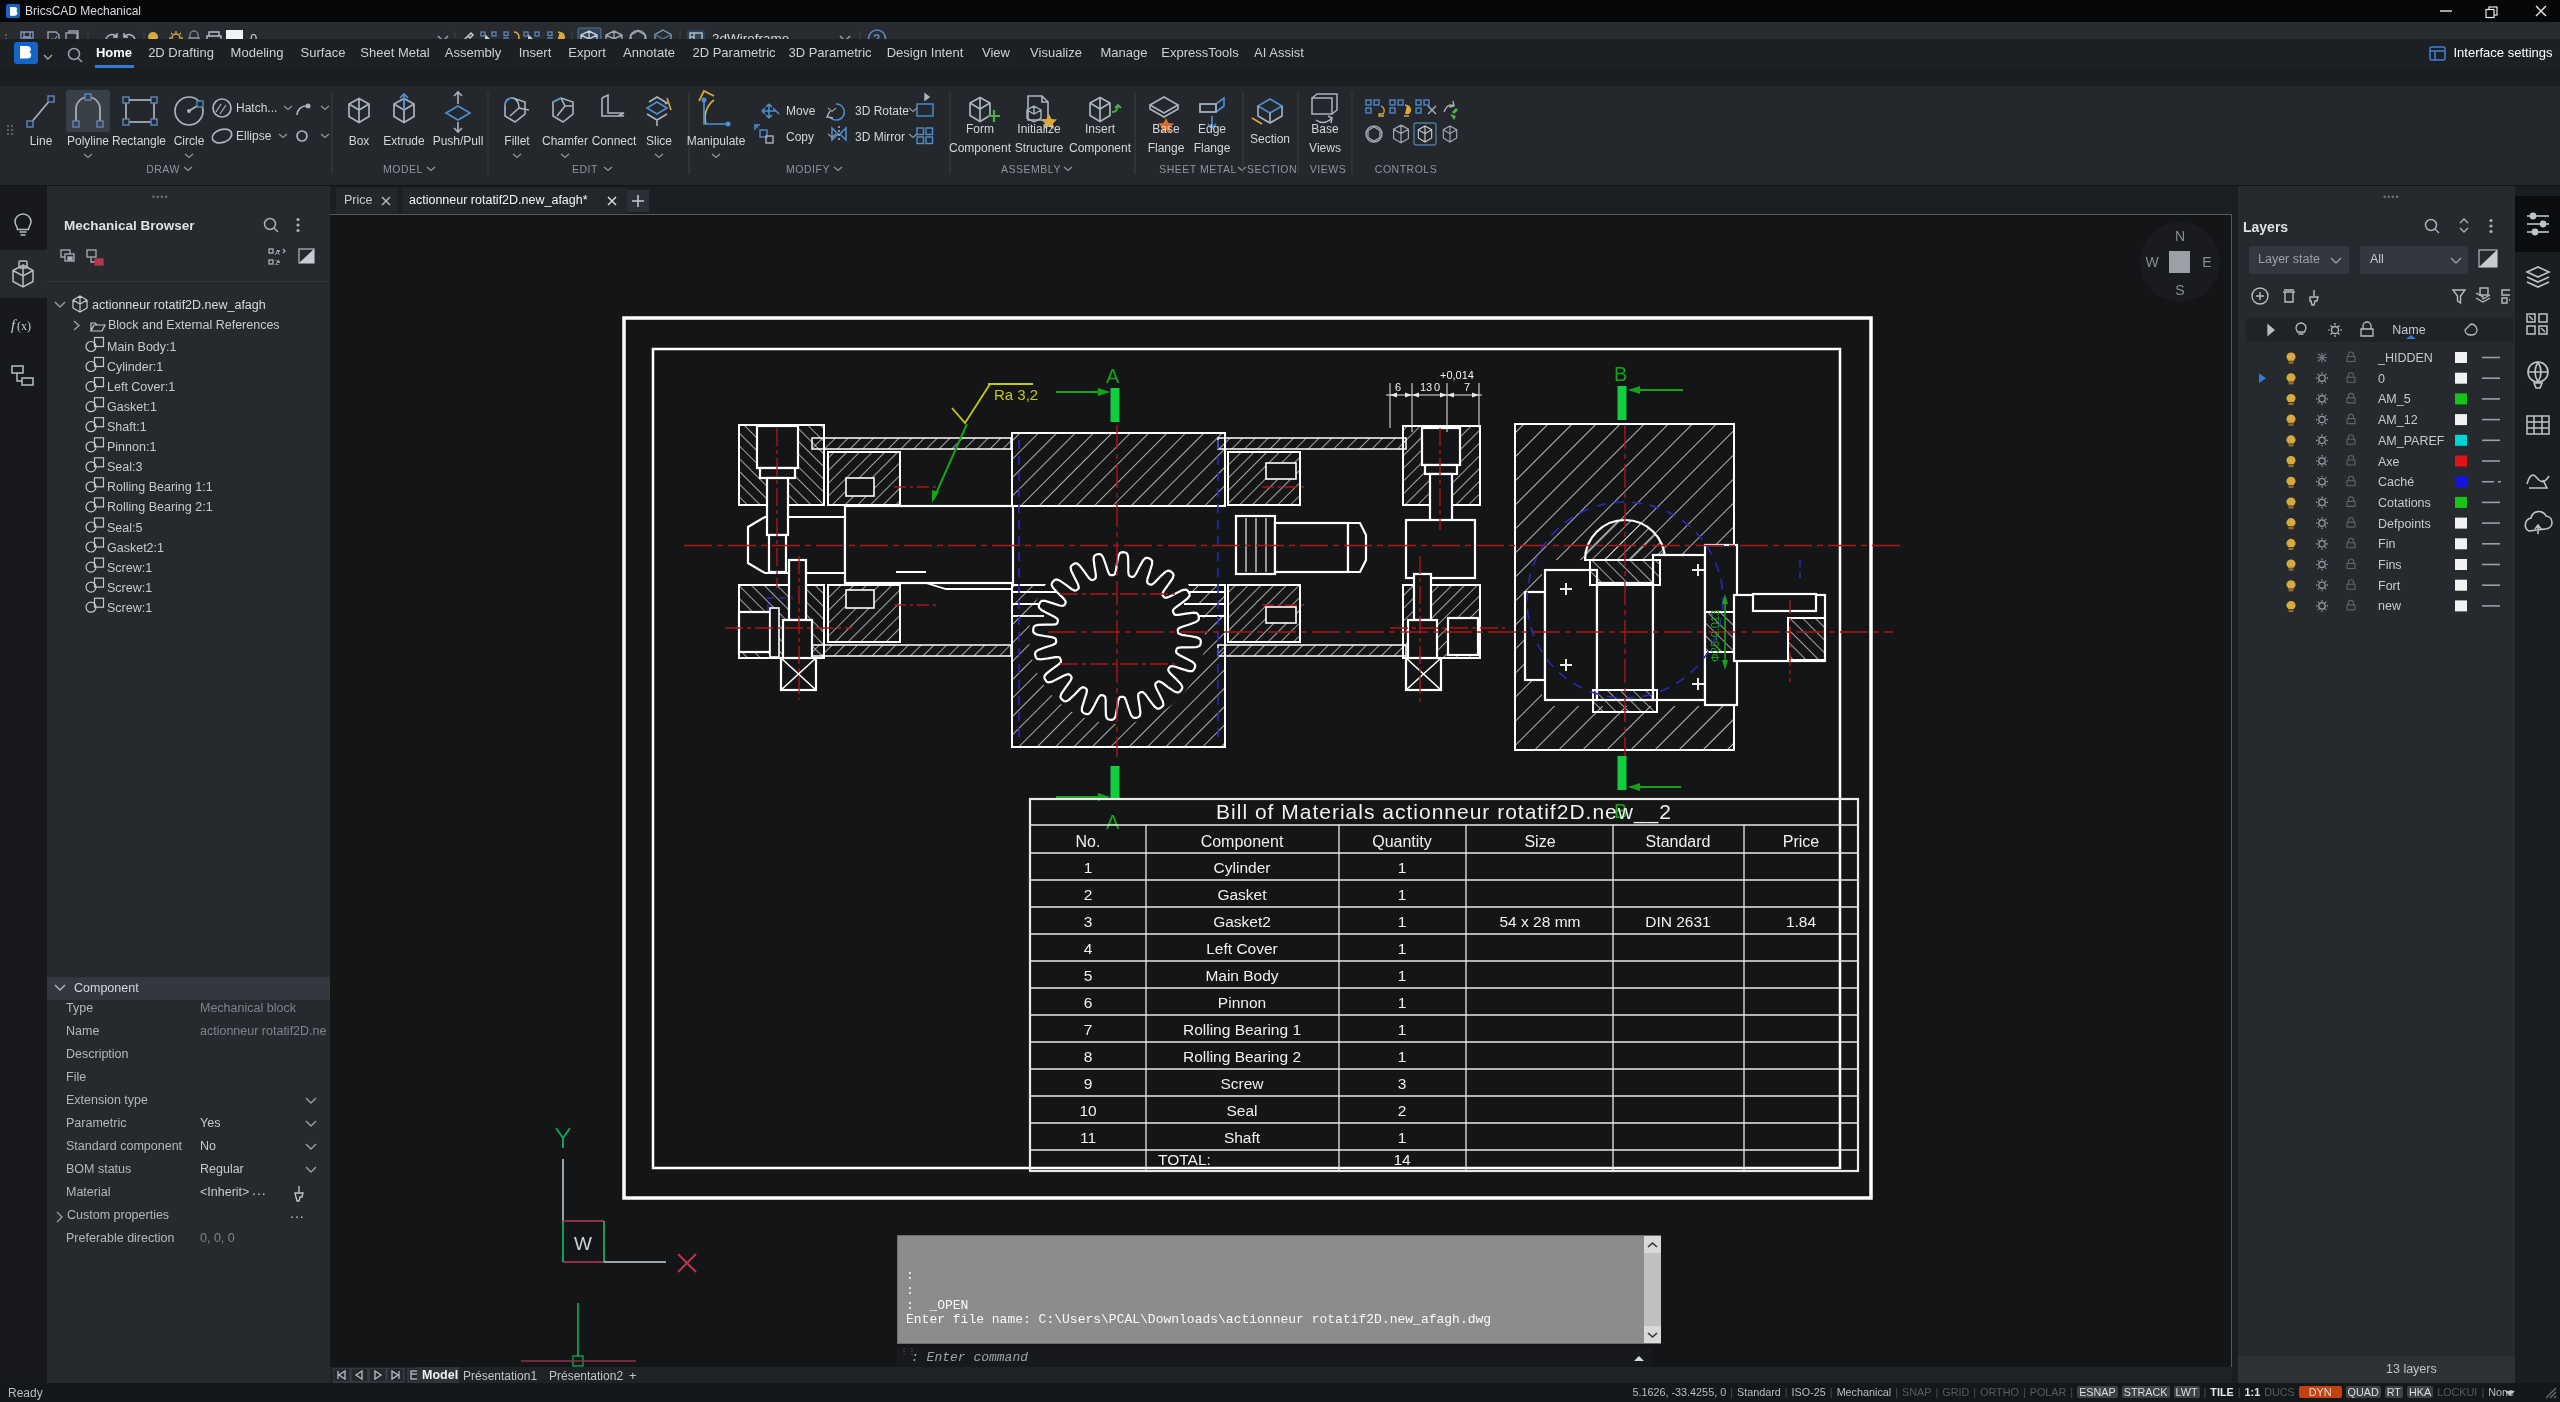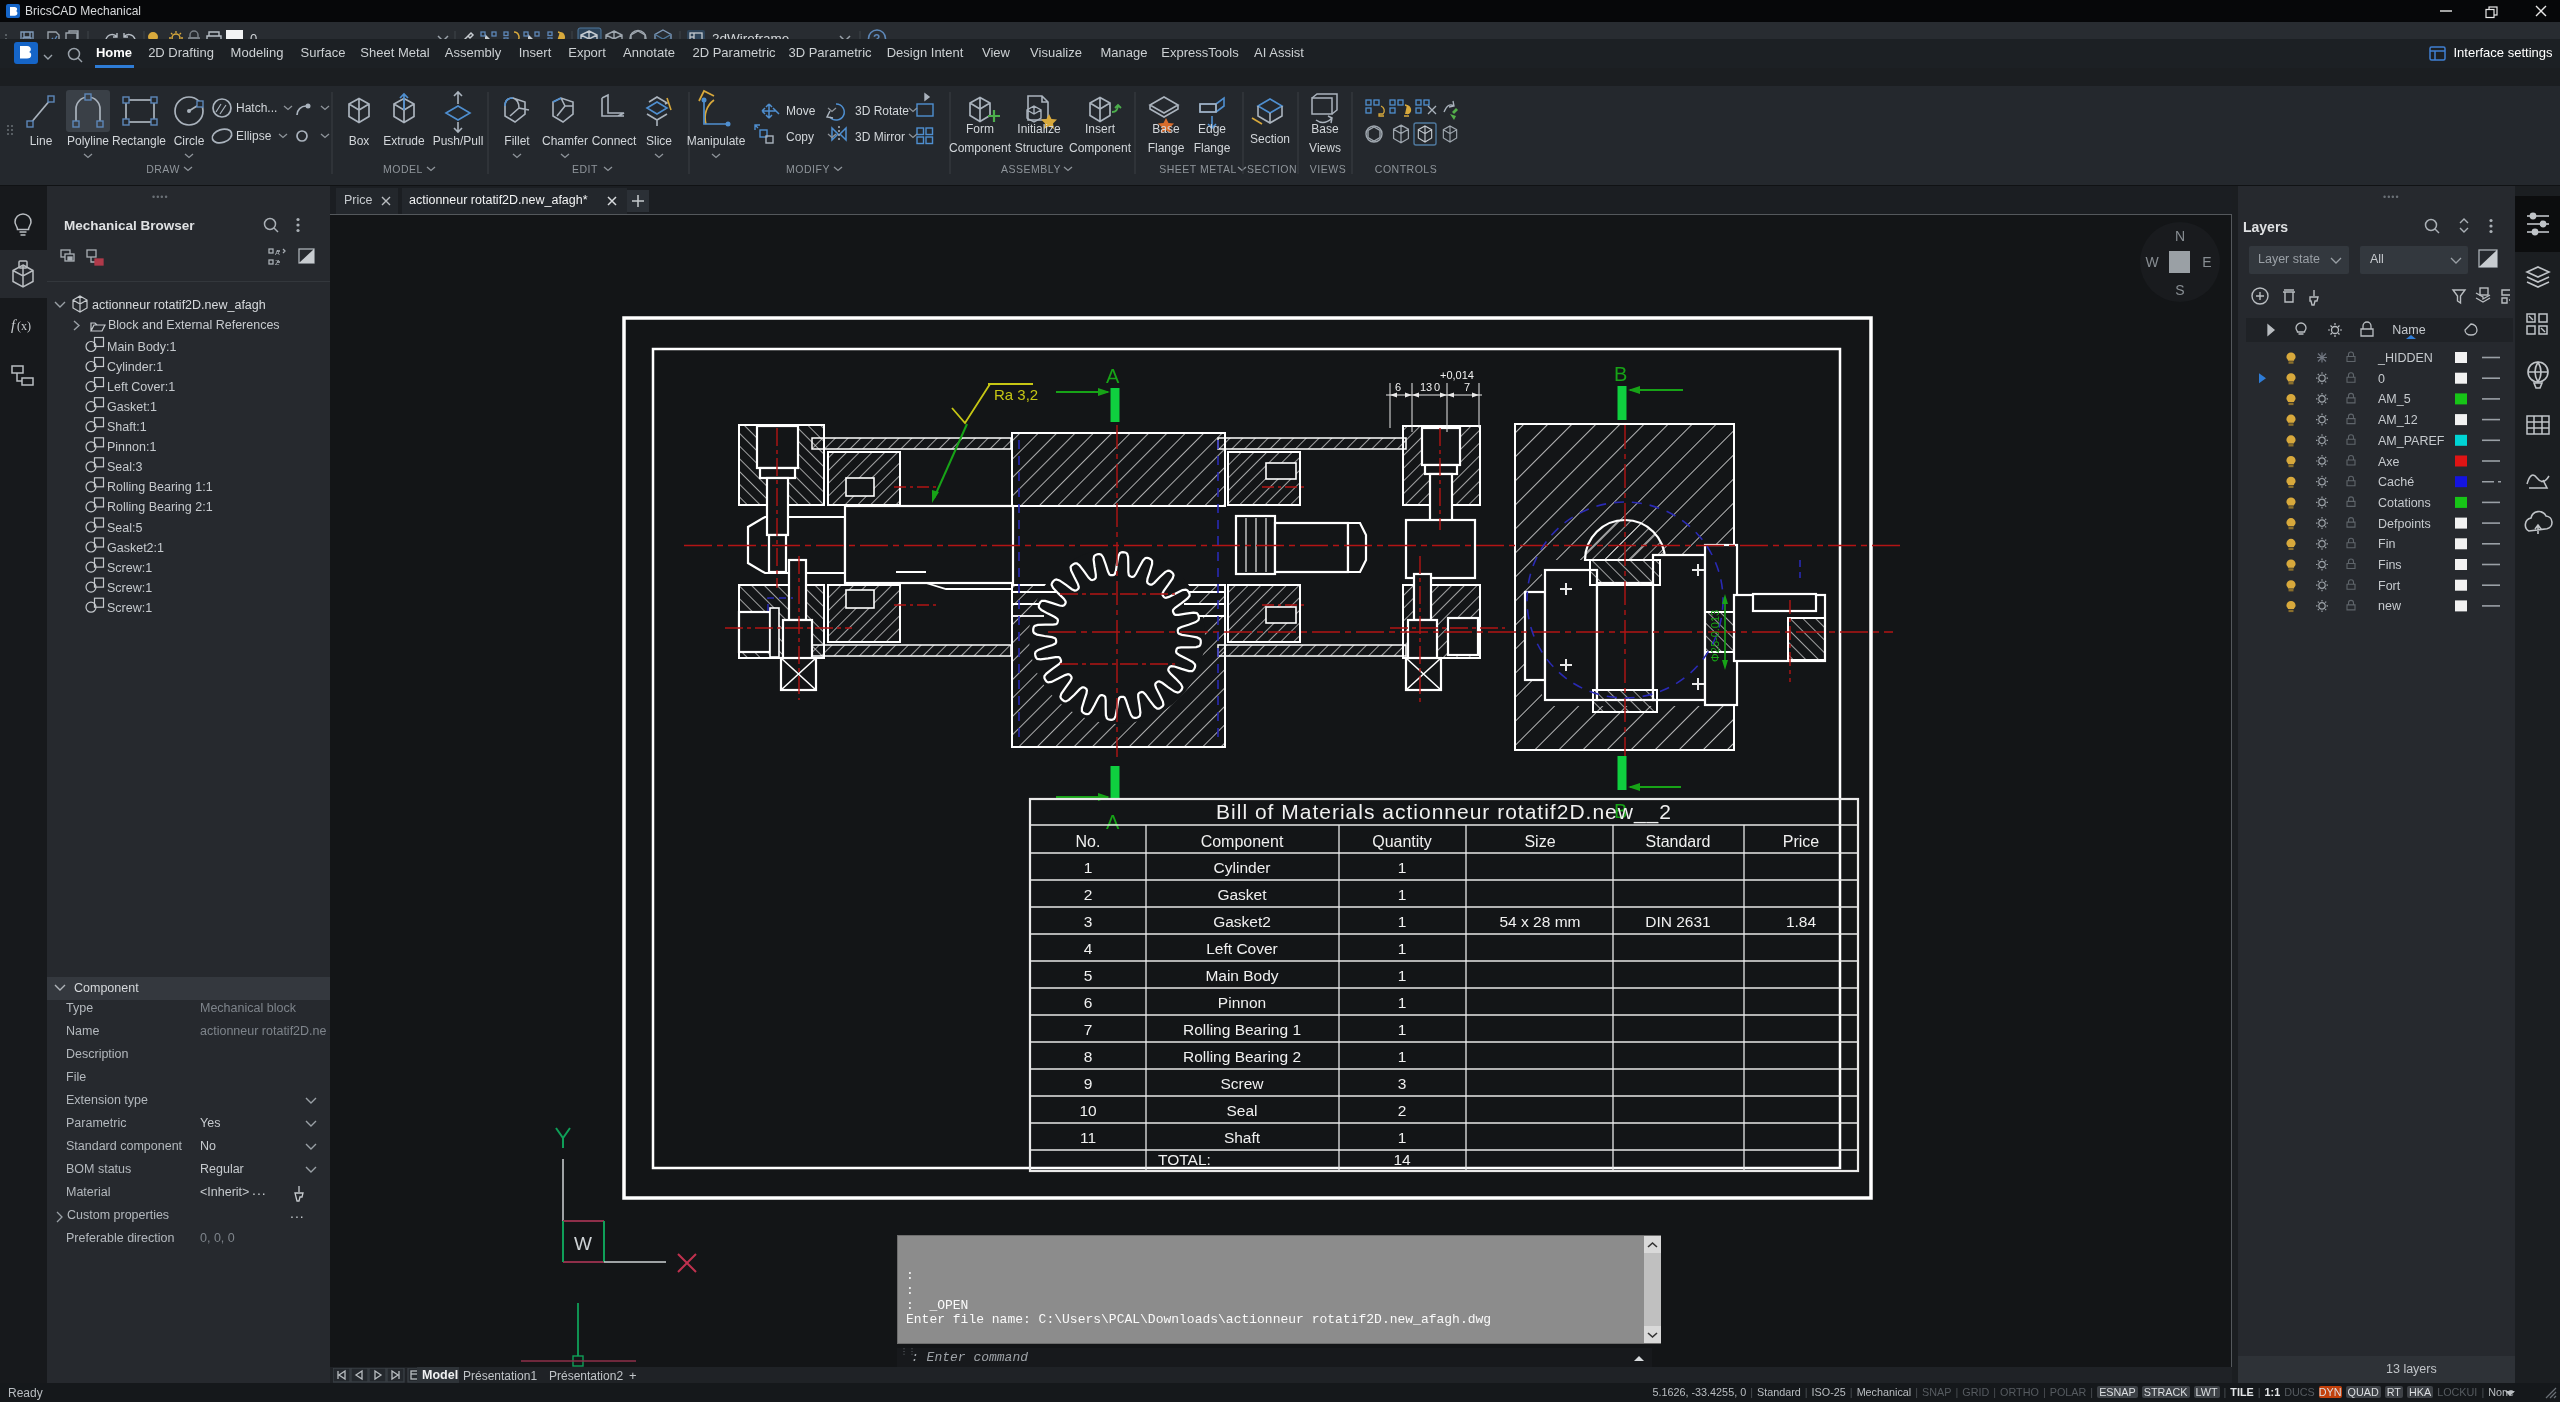--- a/index.html
+++ b/index.html
@@ -1329,21 +1329,21 @@
         <span style="color:#565b60">POLAR</span>
         <span style="color:#4a4e53">|</span>
         <span style="background:#3d4146;color:#dcdfe2;padding:0 2px;border-radius:2px">ESNAP</span>
         <span style="background:#3d4146;color:#dcdfe2;padding:0 2px;border-radius:2px">STRACK</span>
         <span style="background:#3d4146;color:#dcdfe2;padding:0 2px;border-radius:2px">LWT</span>
         <span style="color:#4a4e53">|</span>
         <span style="color:#e4e6e8;font-weight:bold">TILE</span>
         <span style="color:#4a4e53">|</span>
         <span style="color:#e4e6e8;font-weight:bold">1:1</span>
         <span style="color:#565b60">DUCS</span>
-        <span style="background:#c2410c;color:#dcdfe2;padding:0 0;border-radius:2px">DYN</span>
+        <span style="background:#c2410c;color:#dcdfe2;padding:0 10px;border-radius:2px">DYN</span>
         <span style="background:#3d4146;color:#dcdfe2;padding:0 2px;border-radius:2px">QUAD</span>
         <span style="background:#3d4146;color:#dcdfe2;padding:0 2px;border-radius:2px">RT</span>
         <span style="background:#3d4146;color:#dcdfe2;padding:0 2px;border-radius:2px">HKA</span>
         <span style="color:#565b60">LOCKUI</span>
         <span style="color:#4a4e53">|</span>
         <span style="color:#b9bdc1">None</span>
       </div>
       <span class="abs" style="left:8px;top:3px;color:#b9bdc1;font-size:12px">Ready</span>
       <svg class="abs" style="left:2504px;top:7px" width="12" height="8">
         <path d="M1 1l5 5 5-5z" fill="#b9bdc1"></path>

